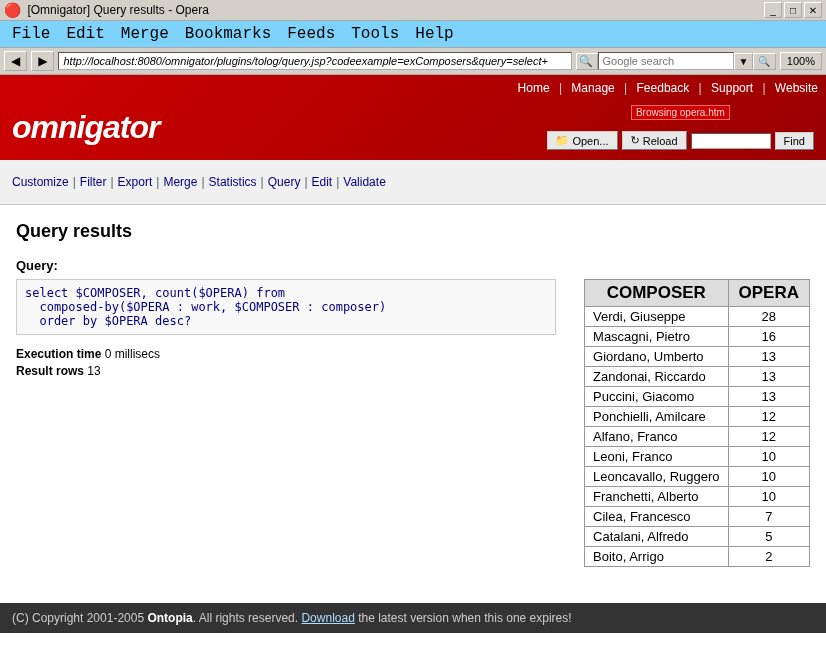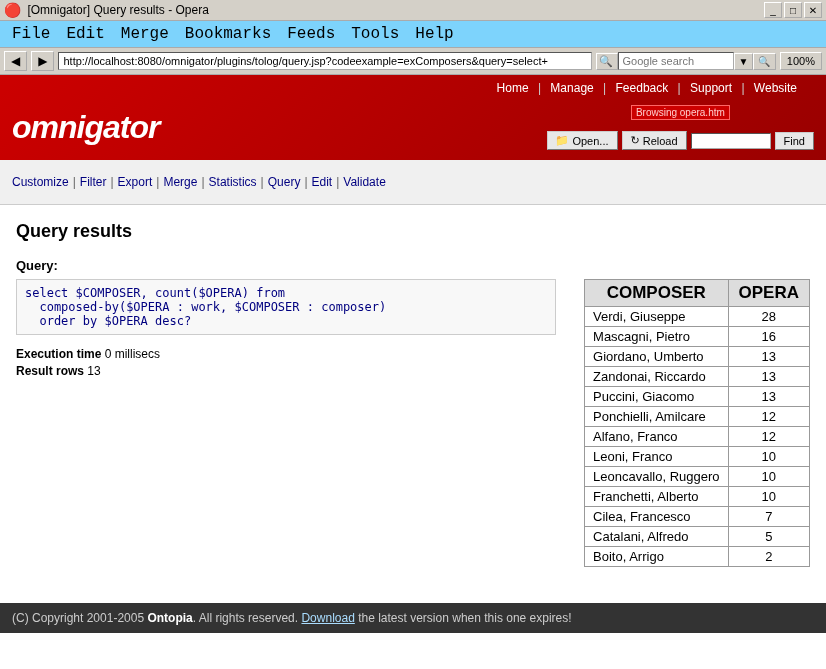--- a/index.html
+++ b/index.html
@@ -56,23 +56,24 @@
       font-size: 12px;
       cursor: pointer;
       display: flex; align-items: center;
     }
     .address-input {
       flex: 1;
       font-size: 11px;
       padding: 2px 4px;
       border: 1px inset #aaa;
       background: #fff;
+      font-style: italic;
     }
     .search-input {
-      width: 116px;
+      width: 136px;
       font-size: 11px;
       padding: 2px 4px;
       border: 1px inset #aaa;
     }
     .zoom-btn {
       padding: 2px 6px;
       background: #d4d0c8;
       border: 1px outset #fff;
       font-size: 11px;
       cursor: pointer;
@@ -80,21 +81,21 @@
 
     
     .site-header {
       background: linear-gradient(135deg, #cc0000 0%, #990000 100%);
       padding: 0;
       position: relative;
     }
     .site-header-top {
       display: flex;
       justify-content: flex-end;
-      padding: 6px 29px 2px;
+      padding: 6px 8px 2px;
     }
     .site-nav-links {
       color: #fff;
       font-size: 12px;
     }
     .site-nav-links a {
       color: #fff;
       text-decoration: none;
       margin-left: 6px;
     }

